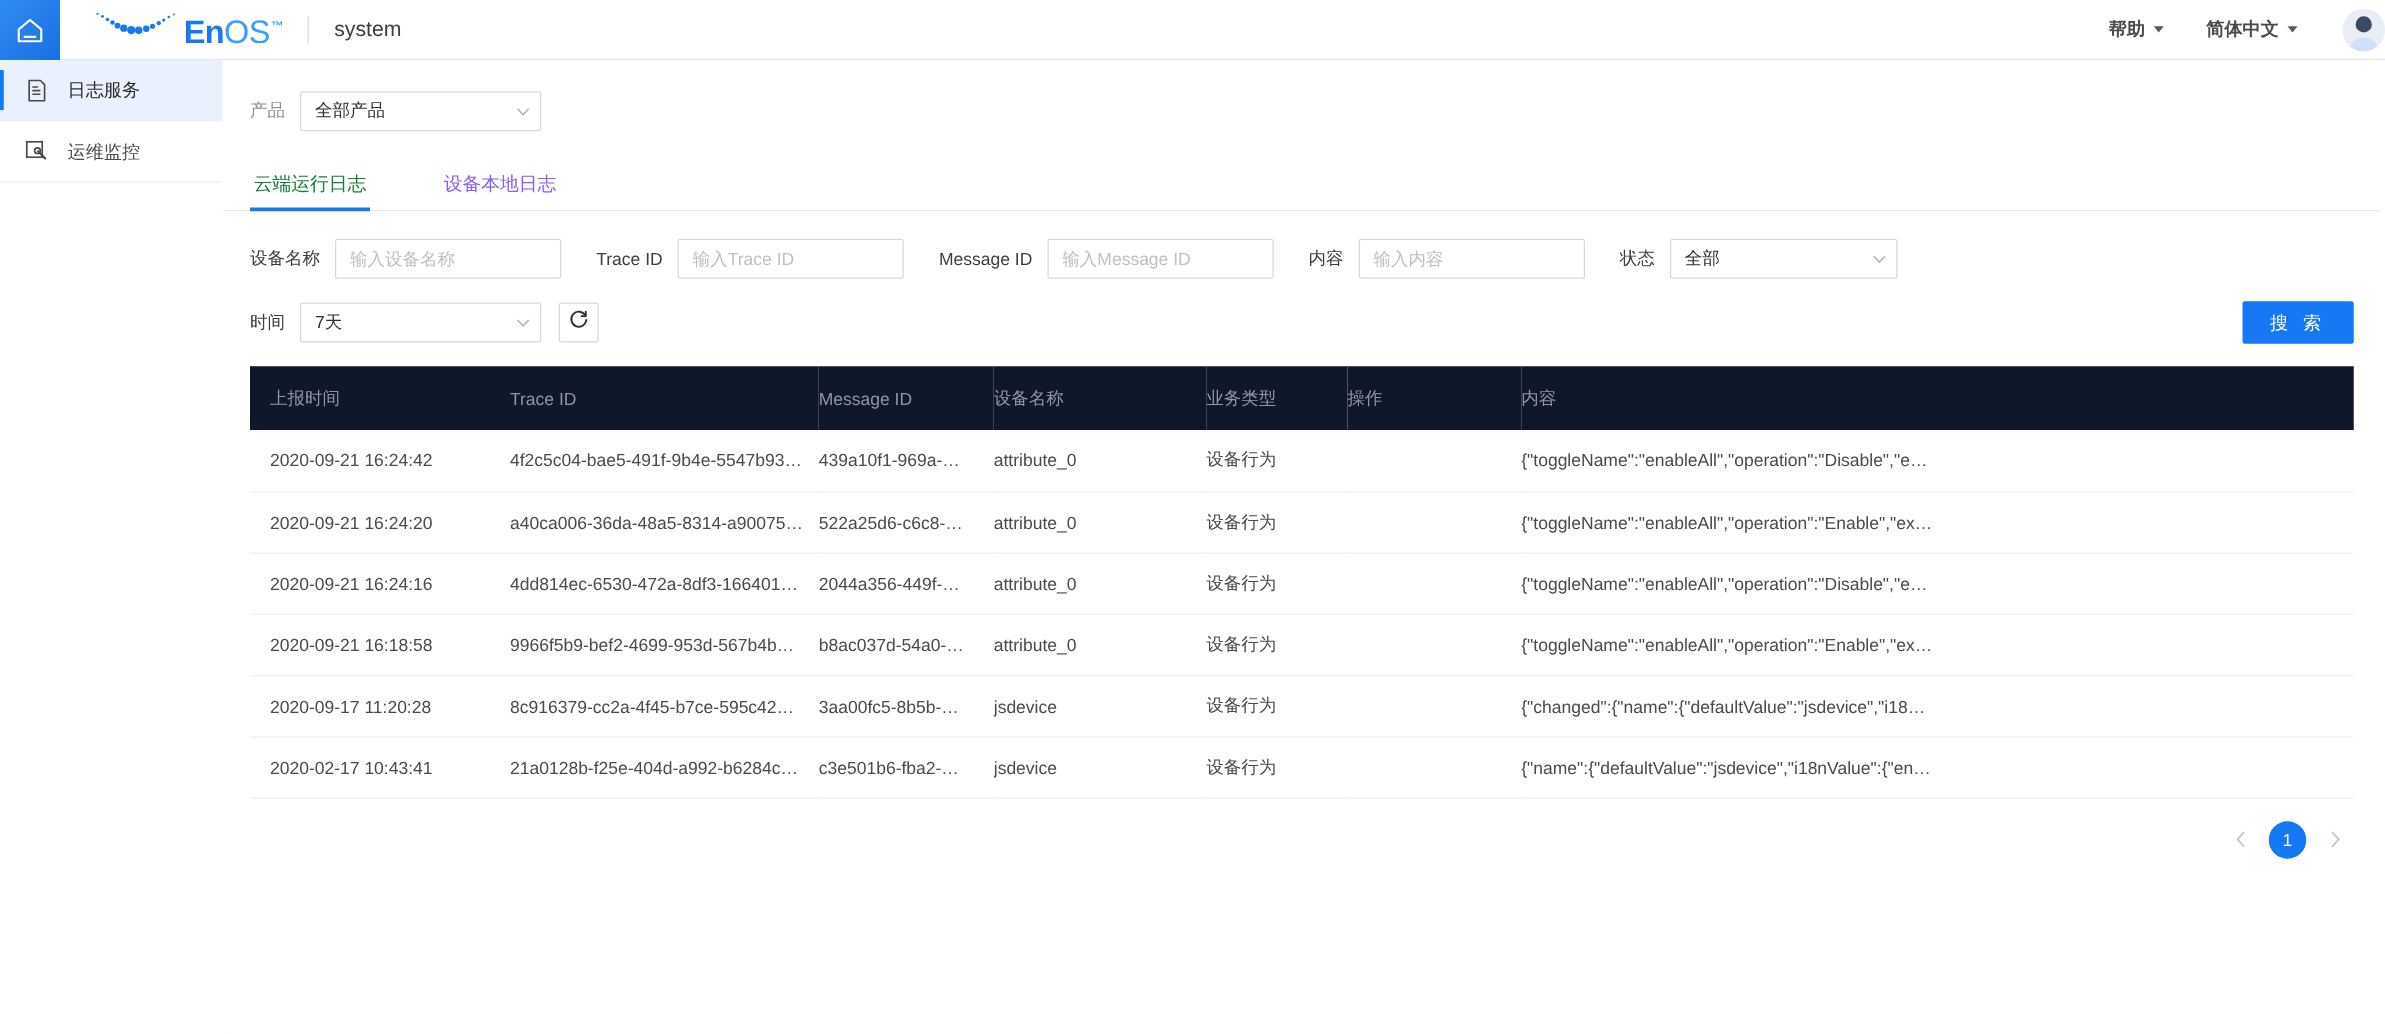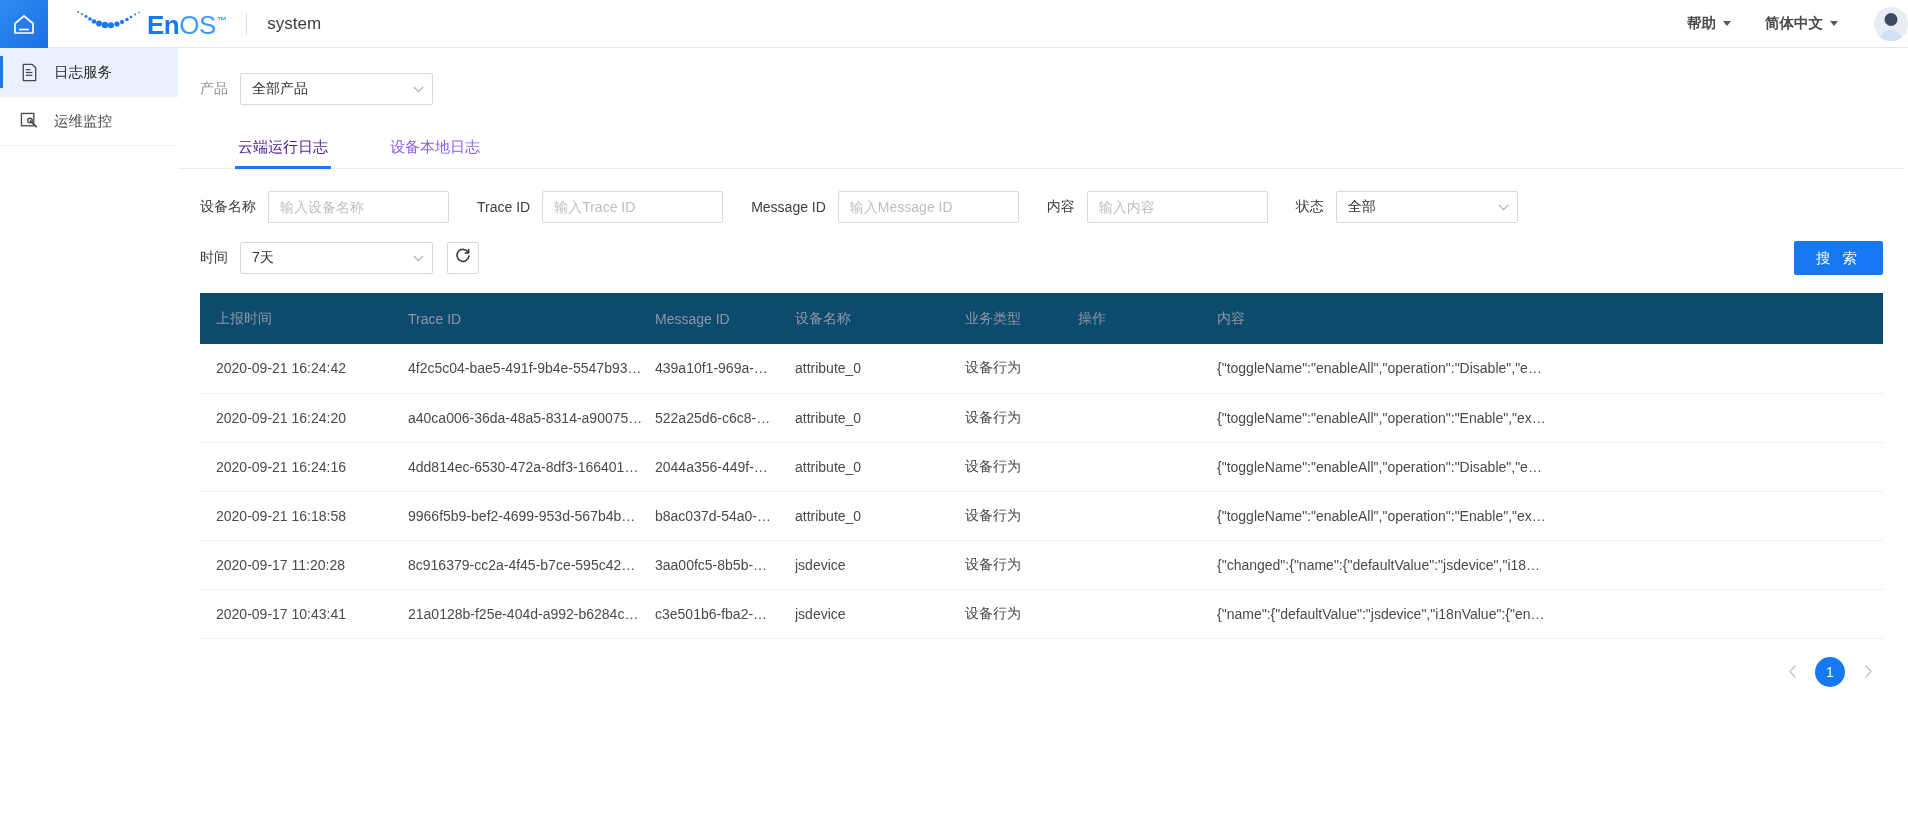--- a/index.html
+++ b/index.html
@@ -164,21 +164,21 @@
   }
   .tab {
     font-size: 15px;
     color: #8b5cf6;
     padding: 0 3px 11px 3px;
     margin-right: 56px;
     cursor: pointer;
     position: relative;
     white-space: nowrap;
   }
-  .tab.active { color: #4c1d95; margin-left: 35px; }
+  .tab.active { color: #15803d; }
   .tab.active:after {
     content: ""; position: absolute;
     left: 0; right: 0; bottom: -1px; height: 3px;
     background: #1678f3;
   }
 
   
   .filters {
     padding: 22px 22px 0 22px;
   }
@@ -230,21 +230,21 @@
   
   .table-wrap {
     margin: 8px 22px 0 22px;
   }
   table.logs {
     width: 100%;
     border-collapse: collapse;
     table-layout: fixed;
   }
   table.logs thead th {
-    background: #0c4a6e;
+    background: #0f172a;
     color: #9096a3;
     font-weight: normal;
     font-size: 14px;
     text-align: left;
     padding: 16px 0 16px 0;
     height: 51px;
     white-space: nowrap;
   }
   table.logs thead th:first-child { padding-left: 16px; }
   table.logs tbody td {
@@ -513,21 +513,21 @@
         <tr>
           <td class="c-time">2020-09-17 11:20:28</td>
           <td class="c-trace">8c916379-cc2a-4f45-b7ce-595c42…</td>
           <td class="c-msg">3aa00fc5-8b5b-…</td>
           <td class="c-dev">jsdevice</td>
           <td class="c-biz">设备行为</td>
           <td class="c-op"></td>
           <td class="c-content">{"changed":{"name":{"defaultValue":"jsdevice","i18…</td>
         </tr>
         <tr>
-          <td class="c-time">2020-09-17 10:43:41</td>
+          <td class="c-time">2020-02-17 10:43:41</td>
           <td class="c-trace">21a0128b-f25e-404d-a992-b6284c…</td>
           <td class="c-msg">c3e501b6-fba2-…</td>
           <td class="c-dev">jsdevice</td>
           <td class="c-biz">设备行为</td>
           <td class="c-op"></td>
           <td class="c-content">{"name":{"defaultValue":"jsdevice","i18nValue":{"en…</td>
         </tr>
       </tbody>
     </table>
   </div>

